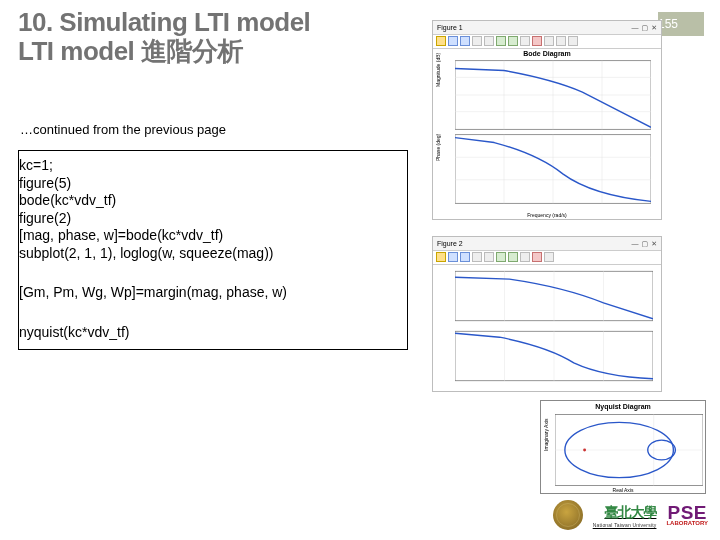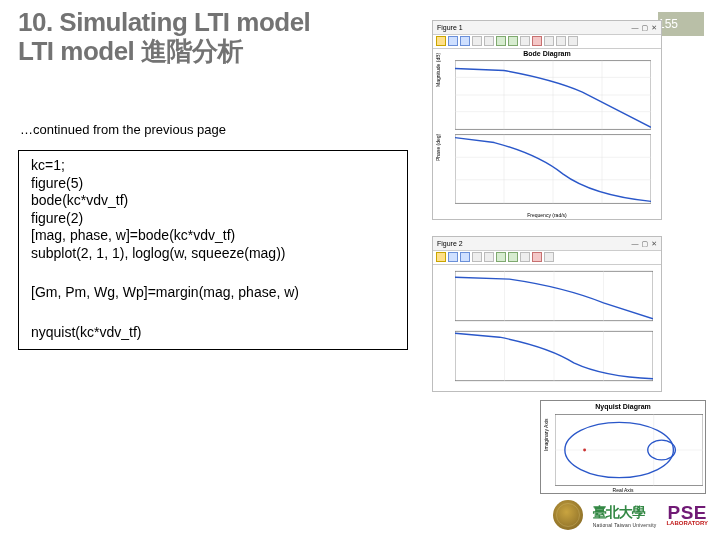--- a/index.html
+++ b/index.html
@@ -32,21 +32,21 @@
   .continued {
     position: absolute;
     top: 122px; left: 20px;
     font-size: 13px;
   }
   .code-box {
     position: absolute;
     top: 150px; left: 18px;
     width: 390px;
     border: 1px solid #000;
-    padding: 6px 8px 8px 12px;
+    padding: 6px 8px 8px 0;
   }
   .code-box p {
     font-size: 14px;
     line-height: 1.25;
     white-space: pre;
   }
   .code-gap { margin-top: 22px; }
 
   .fig { position: absolute; border: 1px solid #bdbdbd; background: #fff; }
 
@@ -97,21 +97,21 @@
   }
   .seal {
     width: 30px; height: 30px;
     border-radius: 50%;
     background: radial-gradient(circle at 45% 40%, #c9a440, #7a5f20);
     position: relative;
   }
   .seal::after{
     content:""; position:absolute; inset:3px; border:1px solid #d8c37a55; border-radius:50%;
   }
-  .ntu { display:flex; flex-direction:column; align-items:flex-start; }
+  .ntu { display:flex; flex-direction:column; align-items:flex-end;text-decoration:underline; }
   .ntu-zh { font-size: 14px; font-family: "Noto Serif", serif; color:#384; letter-spacing:-1px; font-weight:600;}
   .ntu-en { font-size: 5px; letter-spacing:0.2px; color:#333; }
   .pse { text-align:center; line-height:0.9; }
   .pse .p { color:#701a75; font-weight:800; font-size:19px; letter-spacing:0.5px;}
   .pse .l { color:#c01818; font-size:6px; font-weight:600;}
 </style>
 </head>
 <body>
 
 <div class="page-num">155</div>

